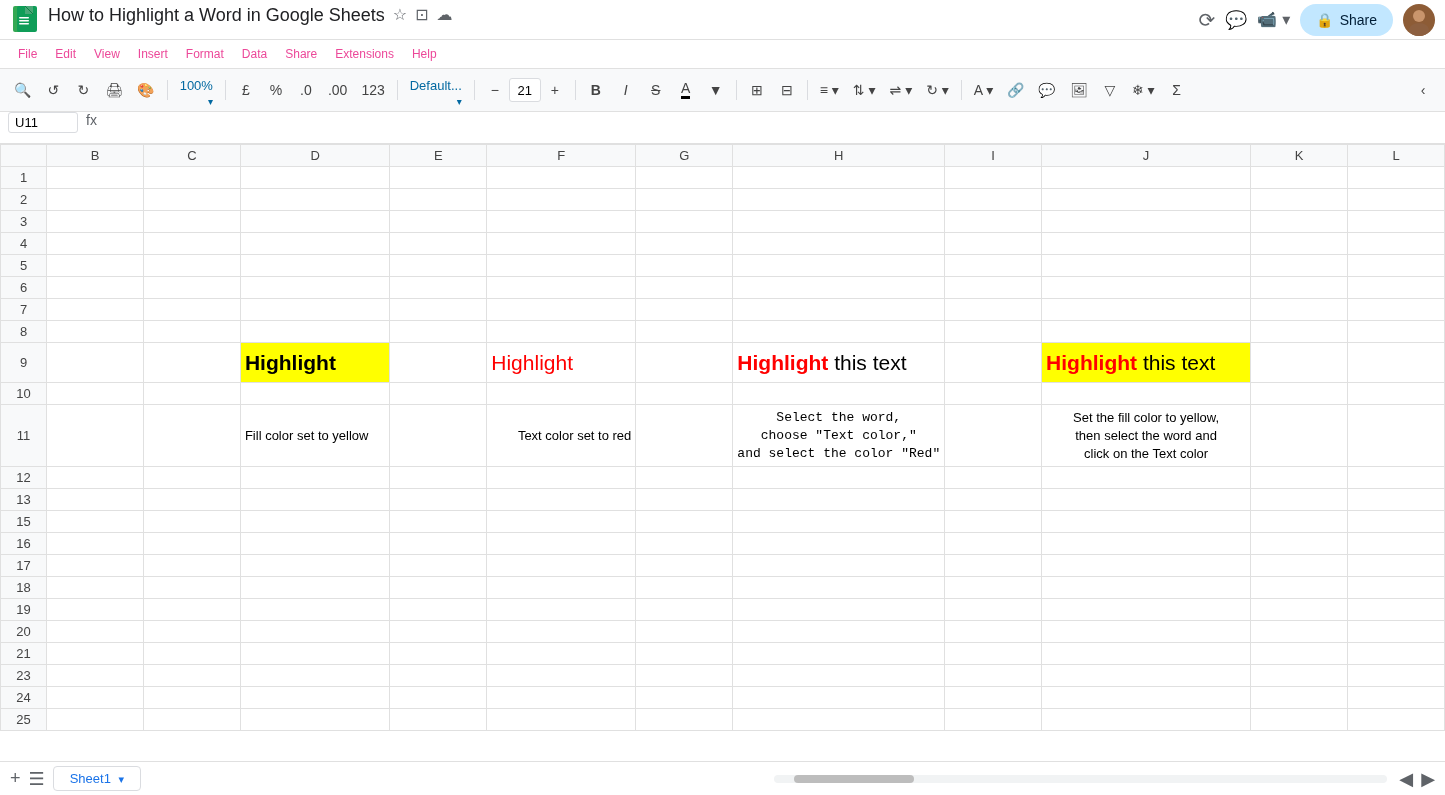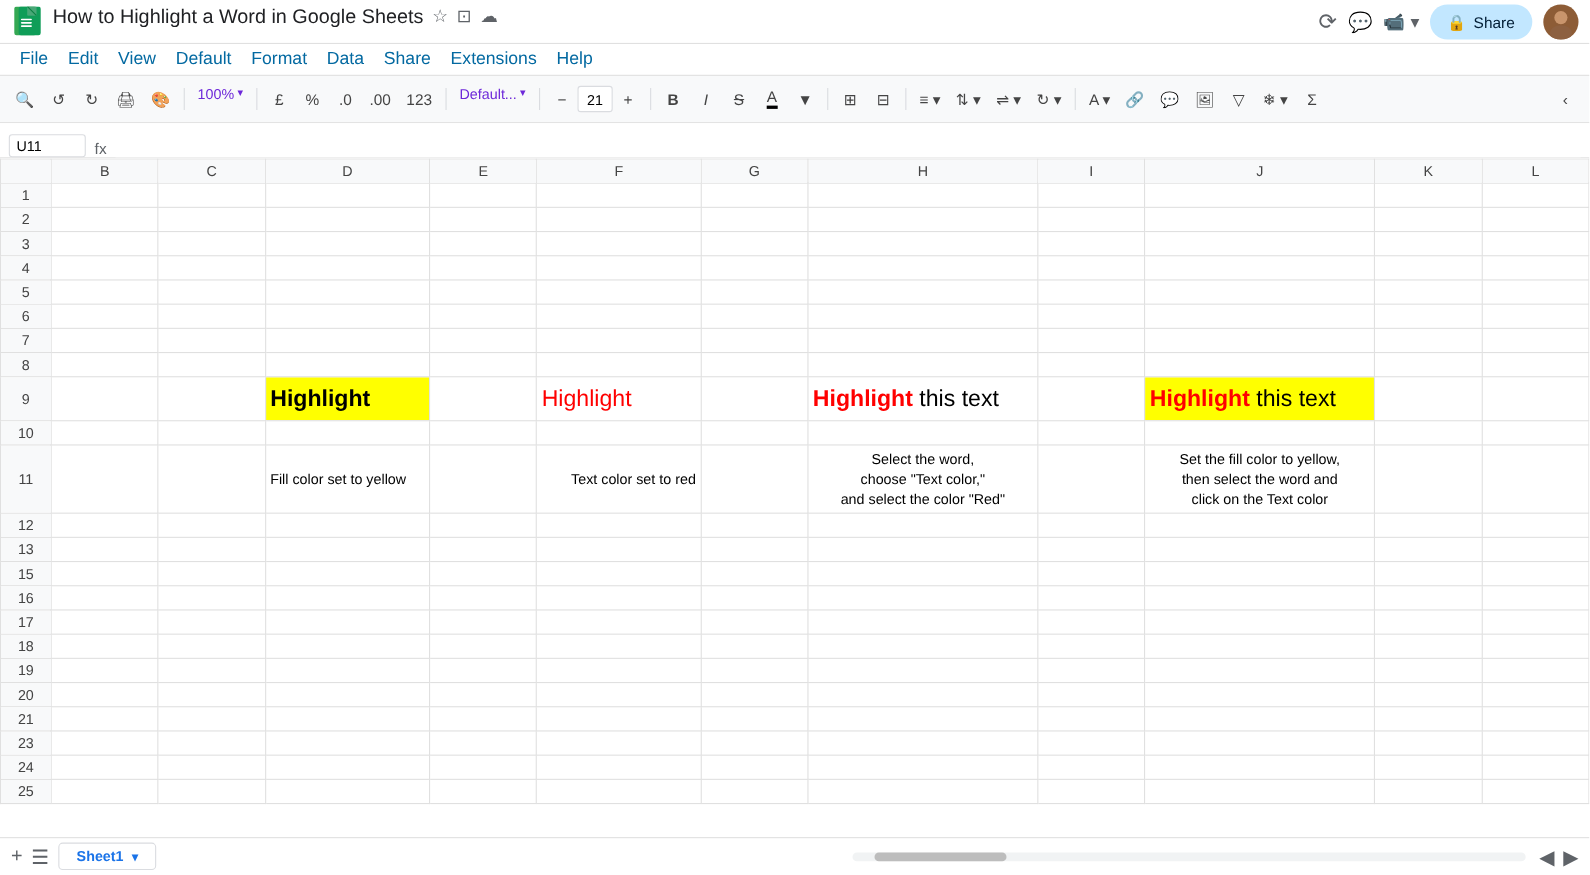--- a/index.html
+++ b/index.html
@@ -25,21 +25,21 @@
 
     
     .menu-bar {
       display: flex;
       align-items: center;
       padding: 2px 10px;
       background: #fff;
       height: 28px;
       gap: 2px;
     }
-    .menu-item { padding: 2px 8px; font-size: 16px; color: #0369a1; cursor: pointer; border-radius: 4px; }
+    .menu-item { padding: 2px 8px; font-size: 12px; color: #ec4899; cursor: pointer; border-radius: 4px; }
 
     
     .toolbar {
       display: flex;
       align-items: center;
       padding: 4px 8px;
       background: #f8f9fa;
       border-top: 1px solid #e0e0e0;
       border-bottom: 1px solid #e0e0e0;
       height: 44px;
@@ -54,32 +54,33 @@
       cursor: pointer;
       border-radius: 4px;
       color: #444;
       font-size: 14px;
       display: flex; align-items: center; justify-content: center;
       min-width: 28px;
       height: 28px;
     }
     .tb-separator { width: 1px; background: #dadce0; height: 20px; margin: 0 4px; }
     .tb-dropdown {
-      display: flex; align-items: flex-start; gap: 3px;
+      display: flex; align-items: flex-end; gap: 3px;
       border: none; background: transparent; cursor: pointer;
-      padding: 2px 6px; border-radius: 4px; font-size: 13px; color: #6d28d9;
+      padding: 2px 6px; border-radius: 4px; font-size: 13px; color: #0369a1;
       height: 28px;
+      flex-direction: column;
     }
     .font-size-ctrl { display: flex; align-items: center; gap: 0; }
     .font-size-ctrl input { width: 32px; text-align: center; border: 1px solid #dadce0; border-radius: 3px; font-size: 13px; height: 24px; }
 
     
     .formula-bar {
       display: flex;
-      align-items: flex-end;
+      align-items: flex-start;
       border-bottom: 1px solid #e0e0e0;
       height: 32px;
       padding: 0 8px;
       background: #fff;
     }
     .cell-ref { width: 70px; border: 1px solid #dadce0; border-radius: 3px; padding: 2px 6px; font-size: 13px; margin-right: 8px; }
     .formula-icon { color: #5f6368; margin-right: 8px; font-size: 14px; }
     .formula-input { flex: 1; border: none; outline: none; font-size: 13px; }
 
     
@@ -160,21 +161,21 @@
       gap: 8px;
     }
     .sheet-tab {
       padding: 4px 16px;
       border-radius: 4px;
       cursor: pointer;
       font-size: 13px;
       background: #fff;
       border: 1px solid #dadce0;
       color: #1a73e8;
-      font-weight: 700;
+      font-weight: 400;
     }
     .bottom-icons { color: #5f6368; font-size: 18px; cursor: pointer; }
     .scrollbar-area { flex: 1; background: #f1f3f4; height: 8px; border-radius: 4px; margin: 0 4px; position: relative; }
     .scrollbar-thumb { width: 120px; height: 8px; background: #bdbdbd; border-radius: 4px; position: absolute; left: 20px; }
 
     .chevron { font-size: 10px; }
 
     
     .gs-logo {
       width: 30px; height: 30px;
@@ -220,21 +221,21 @@
           <ellipse cx="16" cy="26" rx="10" ry="7" fill="#8d6040"></ellipse>
         </svg>
     </div>
   </div>
 </div>
 
 <div class="menu-bar">
   <span class="menu-item">File</span>
   <span class="menu-item">Edit</span>
   <span class="menu-item">View</span>
-  <span class="menu-item">Default</span>
+  <span class="menu-item">Insert</span>
   <span class="menu-item">Format</span>
   <span class="menu-item">Data</span>
   <span class="menu-item">Share</span>
   <span class="menu-item">Extensions</span>
   <span class="menu-item">Help</span>
 </div>
 
 <div class="toolbar">
   <button class="tb-btn">🔍</button>
   <button class="tb-btn">↺</button>
@@ -474,21 +475,21 @@
             <td class="cell"></td>
           </tr>
           <tr>
             <th class="row-num">11</th>
             <td class="cell" style="height: 60px;"></td>
             <td class="cell" style="height: 60px;"></td>
             <td class="cell" style="text-align: left; padding: 4px; height: 60px; vertical-align: middle;">Fill color set to yellow</td>
             <td class="cell" style="height: 60px;"></td>
             <td class="cell" style="text-align: right; padding: 4px; height: 60px; vertical-align: middle;">Text color set to red</td>
             <td class="cell" style="height: 60px;"></td>
-            <td class="cell description-cell" style="height: 60px;">Select the word,<br>choose "Text color,"<br>and select the color "Red"</td>
+            <td class="cell description-cell" style="height: 60px; font-family: Liberation Mono, monospace;">Select the word,<br>choose "Text color,"<br>and select the color "Red"</td>
             <td class="cell" style="height: 60px;"></td>
             <td class="cell description-cell" style="height: 60px; margin-top: 20px;">Set the fill color to yellow,<br>then select the word and<br>click on the Text color</td>
             <td class="cell" style="height: 60px;"></td>
             <td class="cell" style="height: 60px;"></td>
           </tr>
           <tr>
             <th class="row-num">12</th>
             <td class="cell"></td>
             <td class="cell"></td>
             <td class="cell"></td>

